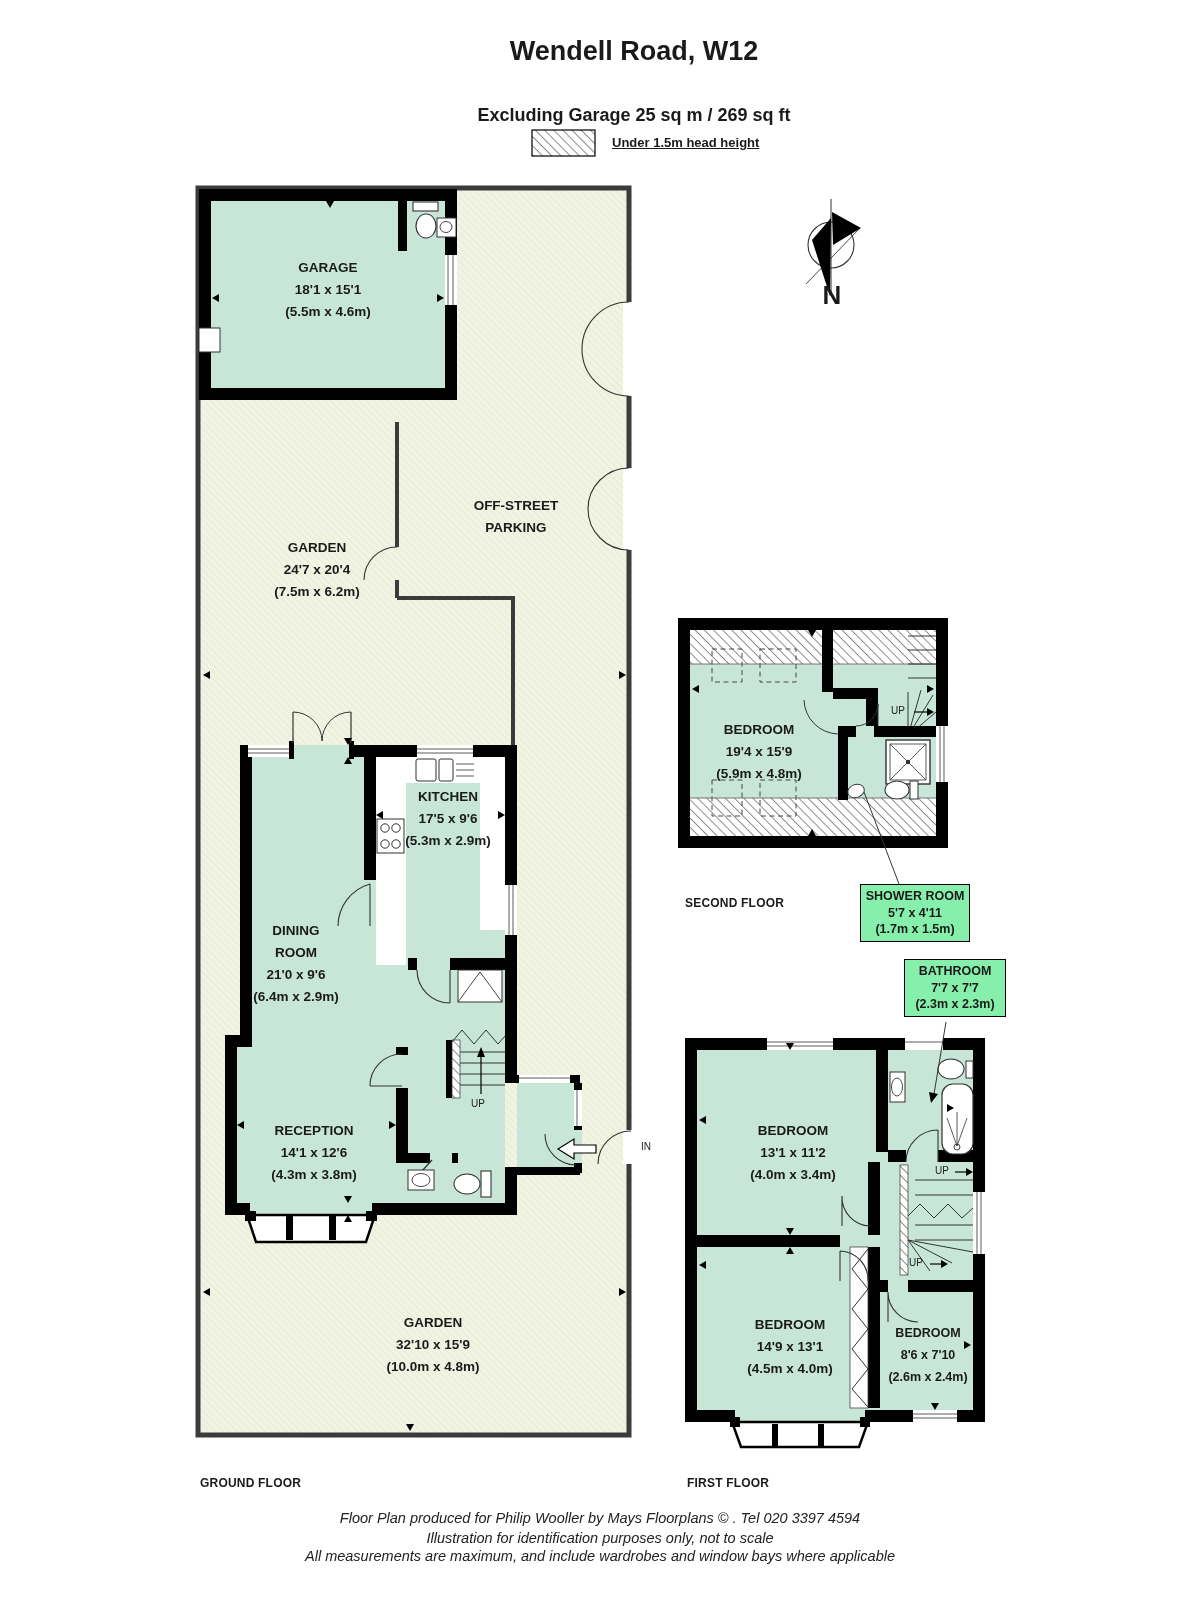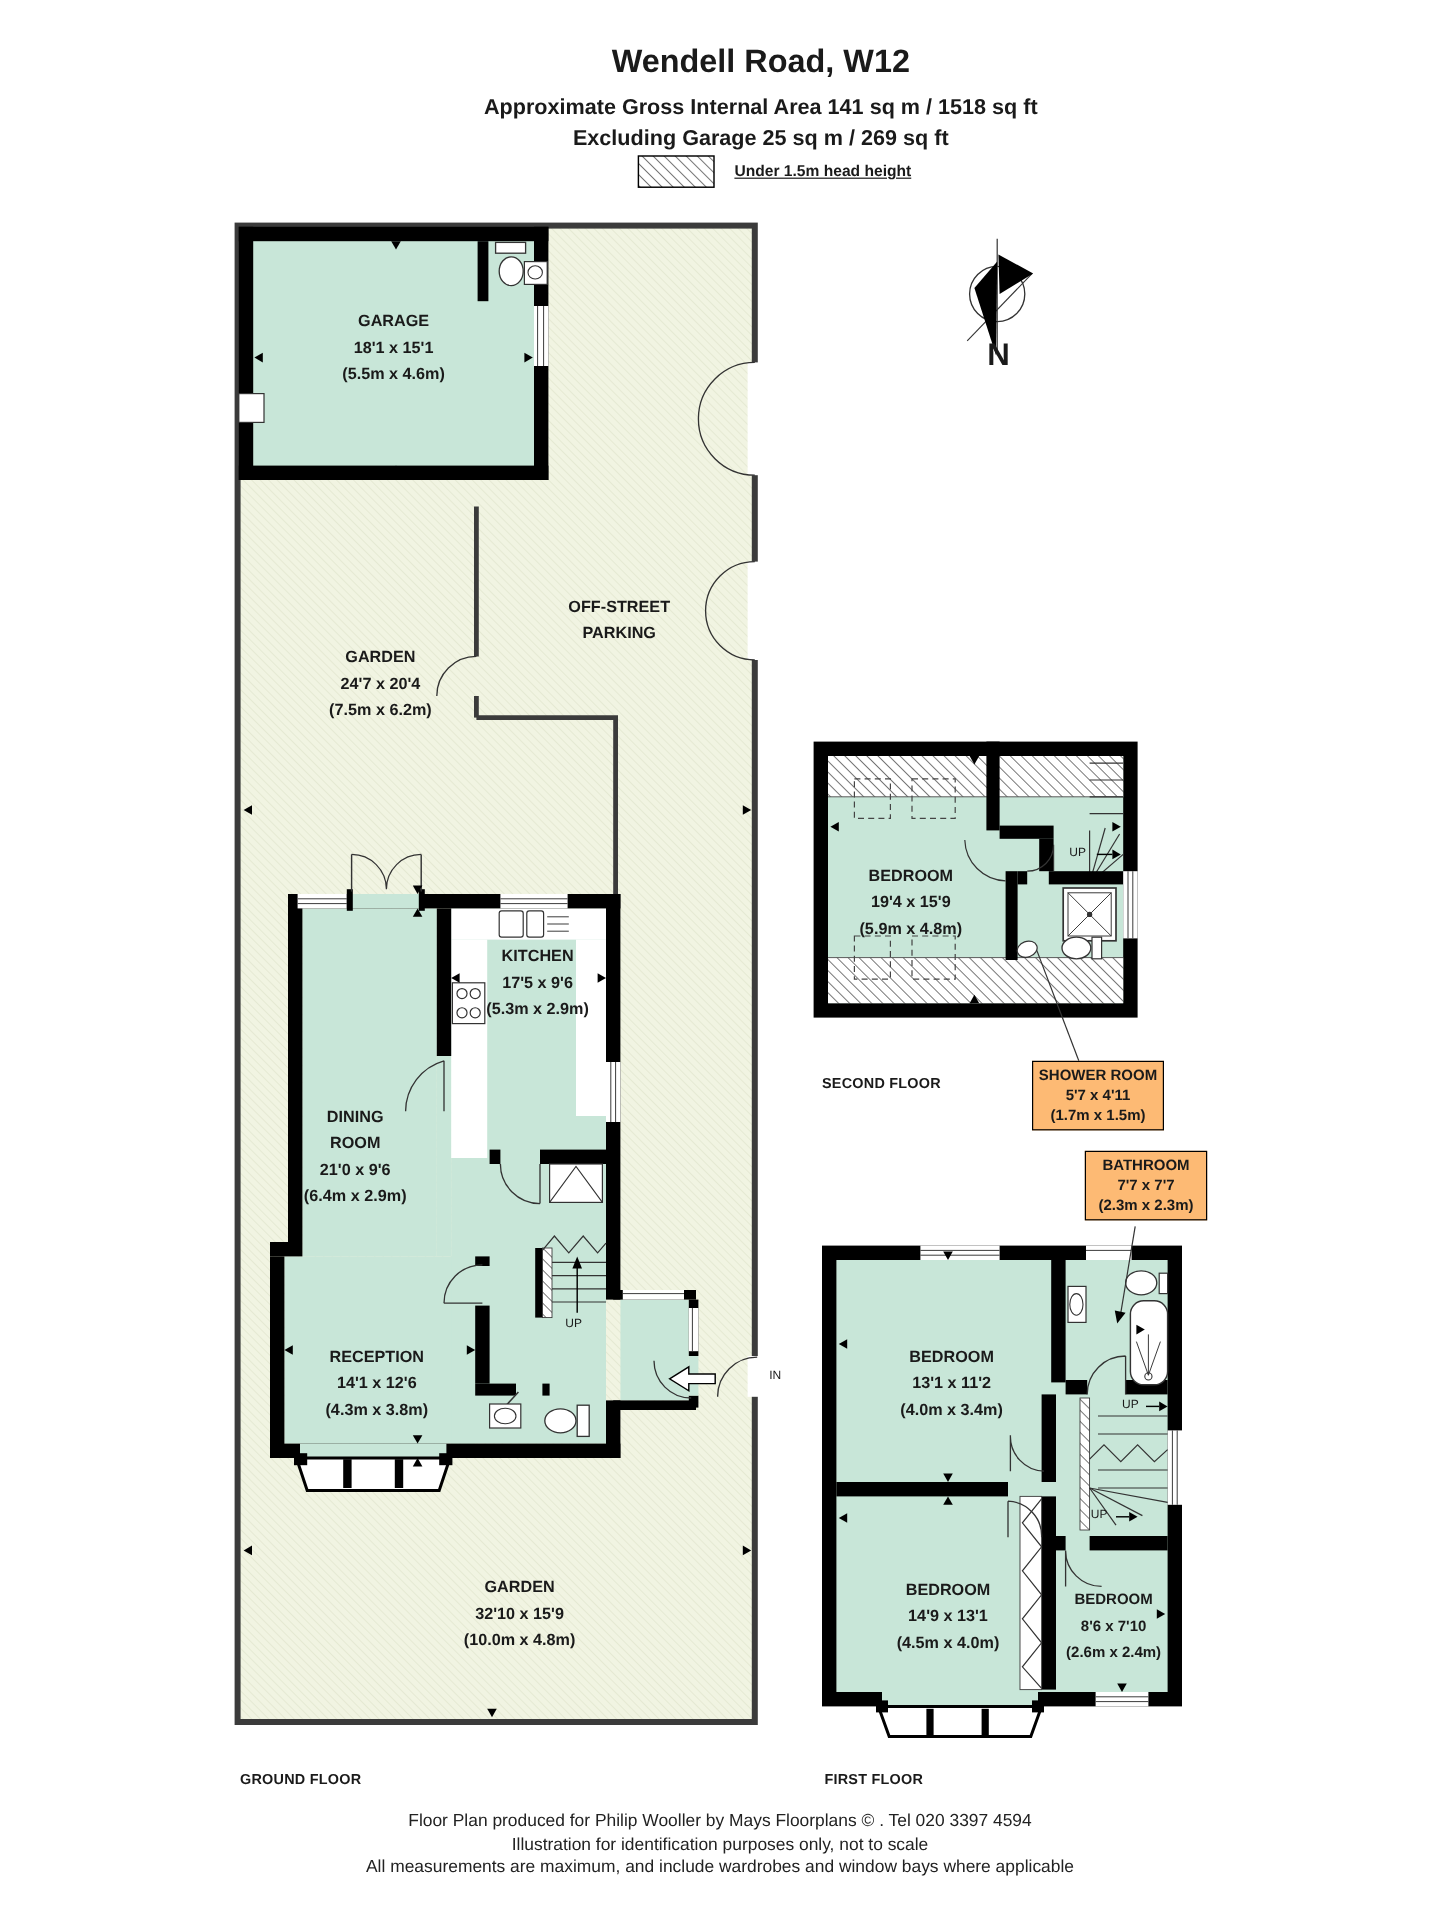--- a/index.html
+++ b/index.html
@@ -7,23 +7,23 @@
           font-family:"Liberation Sans",sans-serif;color:#1a1a1a;overflow:hidden;}
   .abs{position:absolute;}
   .c{transform:translateX(-50%);text-align:center;white-space:nowrap;}
   .title{font-size:27px;font-weight:bold;}
   .sub{font-size:18px;font-weight:bold;}
   .legendtxt{font-size:13px;font-weight:bold;text-decoration:underline;}
   .rlabel{font-size:13.5px;font-weight:bold;line-height:22px;}
   .slabel{font-size:10px;font-weight:normal;}
   .flabel{font-size:12px;font-weight:bold;letter-spacing:.2px;}
   .nlabel{font-size:26px;font-weight:bold;}
-  .callout{background:#fdba74;border:1.2px solid #000;text-align:center;
+  .callout{background:#86efac;border:1.2px solid #000;text-align:center;
            font-size:12.5px;font-weight:bold;line-height:16.5px;padding:3px 2px;}
-  .footer{font-size:14.5px;color:#222;width:100%;text-align:center;}
+  .footer{font-size:14.5px;color:#222;width:100%;text-align:center;font-style:italic;}
   svg{position:absolute;left:0;top:0;}
 </style>
 </head>
 <body>
 
 <div class="canvas">
 
 <svg width="1200" height="1600" viewBox="0 0 1200 1600">
   <defs>
     <pattern id="hatch" width="6.5" height="6.5" patternUnits="userSpaceOnUse" patternTransform="rotate(-45)">
@@ -380,21 +380,20 @@
       <polygon points="706,1261 706,1269 699,1265"></polygon>
       <polygon points="964,1341 964,1349 971,1345"></polygon>
       <polygon points="931,1403 939,1403 935,1410"></polygon>
       <polygon points="947,1104 947,1112 954,1108"></polygon>
       <polygon points="706,1116 706,1124 699,1120"></polygon>
     </g>
   </g>
 </svg>
 
   <div class="abs c title" style="left:634px;top:36px;">Wendell Road, W12</div>
-  <div class="abs c sub" style="left:634px;top:79px;">Approximate Gross Internal Area 141 sq m  /  1518 sq ft</div>
   <div class="abs c sub" style="left:634px;top:105px;">Excluding Garage  25 sq m  /  269 sq ft</div>
   <div class="abs legendtxt" style="left:612px;top:135px;">Under 1.5m head height</div>
 
   <div class="abs c nlabel" style="left:832px;top:280px;">N</div>
 
   <div class="abs c rlabel" style="left:328px;top:257px;">
     <div>GARAGE</div>
     <div>18'1 x 15'1</div>
     <div>(5.5m x 4.6m)</div>
   </div>

